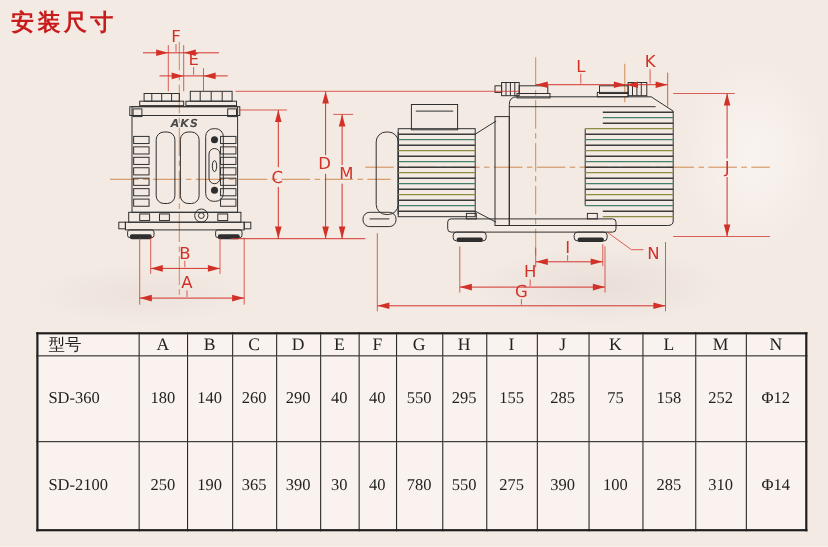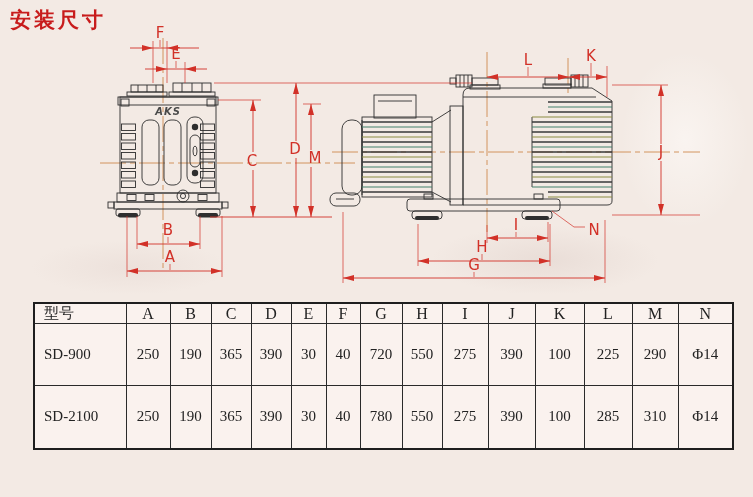--- a/index.html
+++ b/index.html
@@ -23,21 +23,21 @@
   .arr { fill:#d23128; stroke:none; }
   .dimlabel {
     font-family:"DejaVu Sans", sans-serif; font-size:15px;
     fill:#d23128; stroke:none;
   }
   .logo {
     font-family:"DejaVu Sans", sans-serif; font-size:10px; font-weight:bold;
     font-style:italic; fill:#4a4a4a; letter-spacing:1px;
   }
   table.dim-table {
-    position:absolute; left:33px; top:302px; width:700px; height:148px;
+    position:absolute; left:33px; top:302px; width:700px; height:181px;
     border-collapse:collapse; table-layout:fixed;
     background:#faf2ee;
     font-family:"Liberation Serif", serif;
     font-size:15px; color:#222222;
     border:2.5px solid #1e1e1e;
   }
   .dim-table th, .dim-table td {
     border:1.5px solid #2a2a2a; text-align:center; padding:0;
     font-weight:normal; white-space:nowrap; overflow:hidden;
   }
@@ -348,35 +348,35 @@
           <th>I</th>
           <th>J</th>
           <th>K</th>
           <th>L</th>
           <th>M</th>
           <th>N</th>
         </tr>
     </thead>
     <tbody id="dim-tbody">
         <tr>
-          <td class="model">SD-900</td>
-          <td>250</td>
-          <td>190</td>
-          <td>365</td>
-          <td>390</td>
-          <td>30</td>
+          <td class="model">SD-360</td>
+          <td>180</td>
+          <td>140</td>
+          <td>260</td>
+          <td>290</td>
           <td>40</td>
-          <td>720</td>
+          <td>40</td>
           <td>550</td>
-          <td>275</td>
-          <td>390</td>
-          <td>100</td>
-          <td>225</td>
-          <td>290</td>
-          <td>Φ14</td>
+          <td>295</td>
+          <td>155</td>
+          <td>285</td>
+          <td>75</td>
+          <td>158</td>
+          <td>252</td>
+          <td>Φ12</td>
         </tr>
         <tr>
           <td class="model">SD-2100</td>
           <td>250</td>
           <td>190</td>
           <td>365</td>
           <td>390</td>
           <td>30</td>
           <td>40</td>
           <td>780</td>

